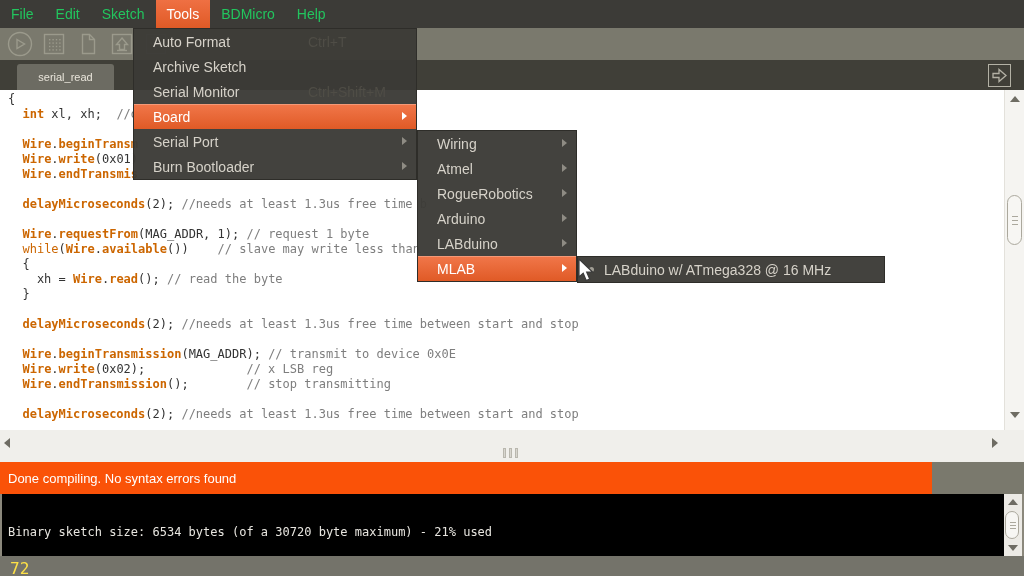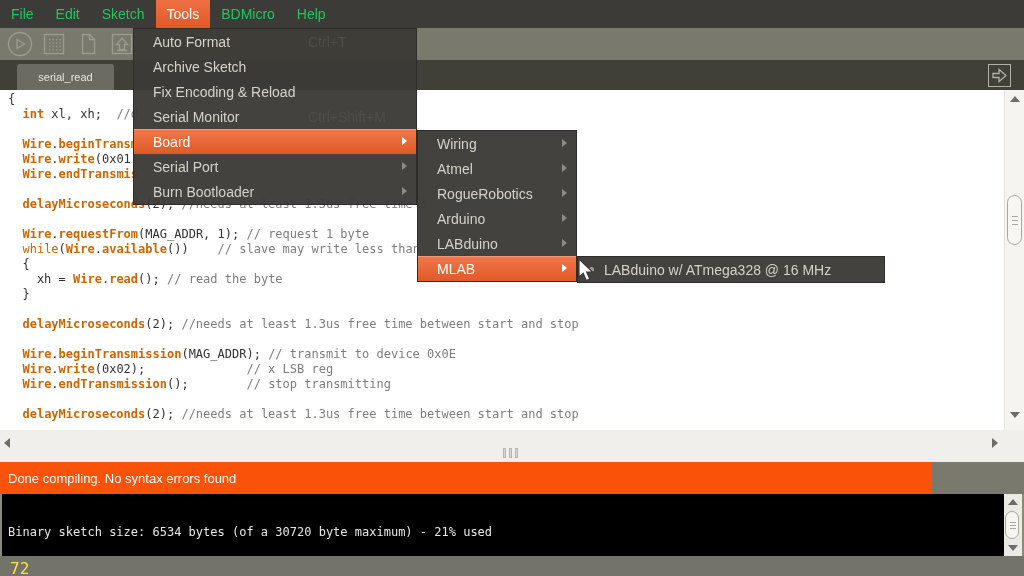--- a/index.html
+++ b/index.html
@@ -198,23 +198,20 @@
 
 <div class="popup popup-tools">
     <div class="menu-row">
       <span>Auto Format</span>
       <span class="menu-shortcut">Ctrl+T</span>
     </div>
     <div class="menu-row">
       <span>Archive Sketch</span>
     </div>
     <div class="menu-row">
-      <span>Fix Encoding &amp; Reload</span>
-    </div>
-    <div class="menu-row">
       <span>Serial Monitor</span>
       <span class="menu-shortcut">Ctrl+Shift+M</span>
     </div>
     <div class="menu-row hl">
       <span>Board</span>
       <span class="submenu-arrow"></span>
     </div>
     <div class="menu-row">
       <span>Serial Port</span>
       <span class="submenu-arrow"></span>

